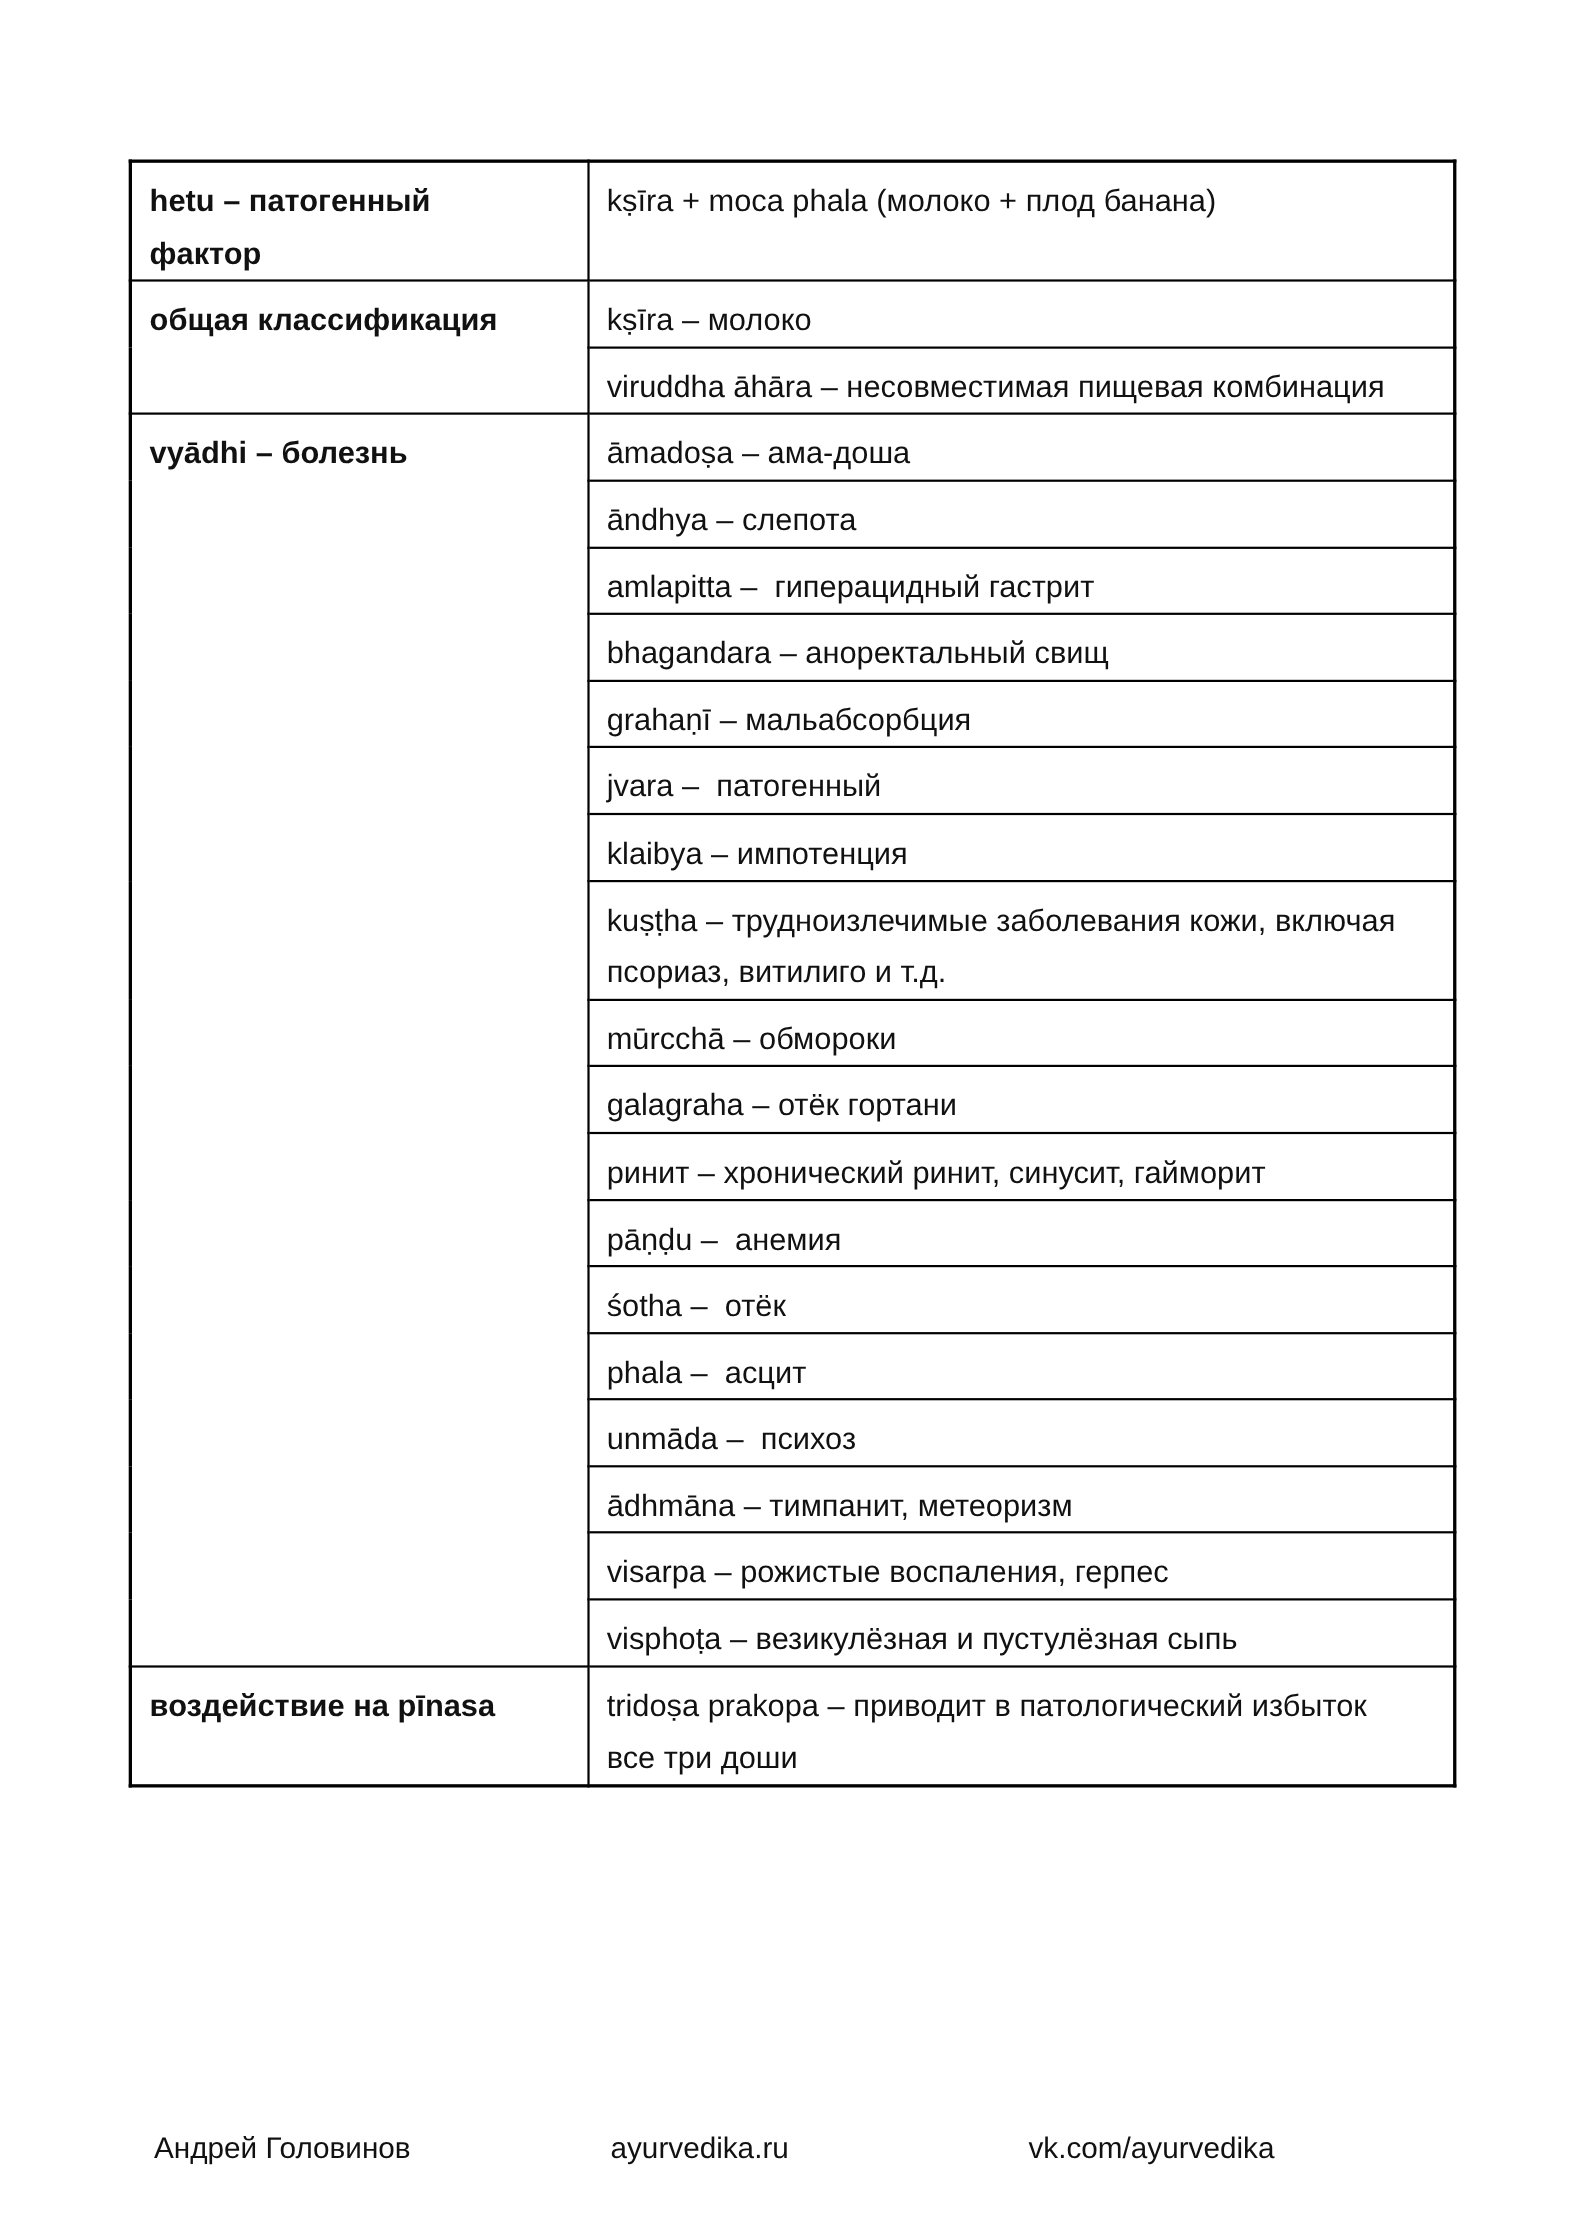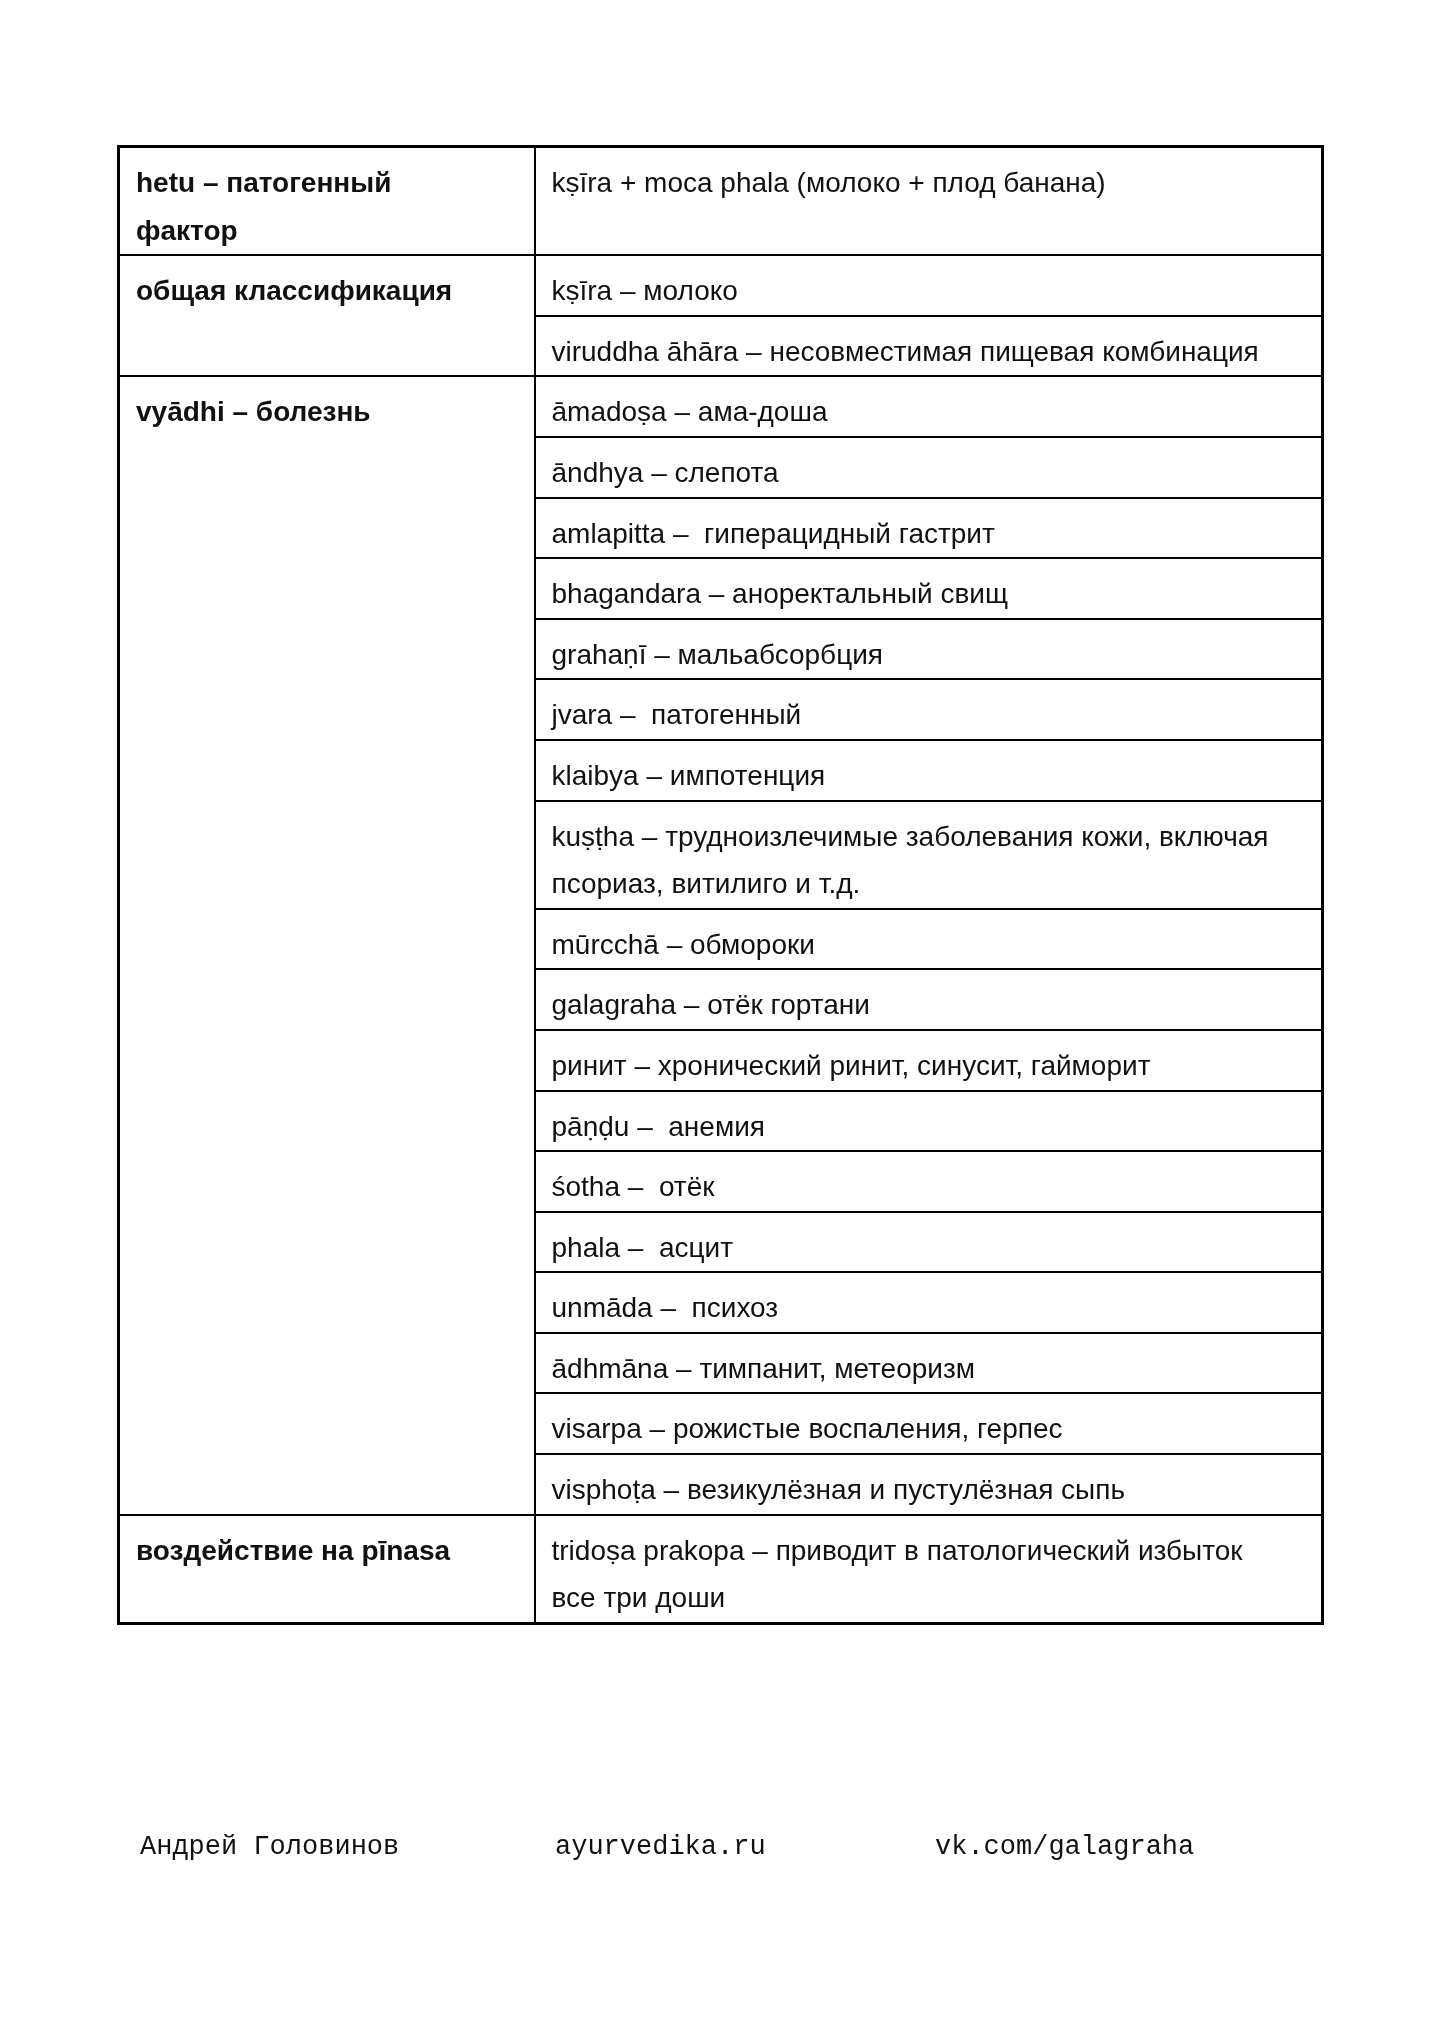--- a/index.html
+++ b/index.html
@@ -40,25 +40,24 @@
     max-width: 332px;
     white-space: pre-wrap;
   }
   .term-text {
     display: inline-block;
     max-width: 720px;
     white-space: pre-wrap;
   }
   .footer-item {
     position: absolute;
-    top: 1832px;
+    top: 1938px;
     font-size: 27px;
     color: #111111;
     white-space: nowrap;
-    font-family: Liberation Mono, monospace;
   }
   .footer-author { left: 140px; }
   .footer-site   { left: 555px; }
   .footer-vk     { left: 935px; }
 </style>
 </head>
 <body>
 
 <table class="doc-table">
   <colgroup>
@@ -134,13 +133,13 @@
       </tr>
       <tr>
         <td class="label-cell" rowspan="1"><span class="label-text">воздействие на pīnasa</span></td>
         <td class="term-cell"><span class="term-text">tridoṣa prakopa – приводит в патологический избыток все три доши</span></td>
       </tr>
     </tbody>
 </table>
 
 <div class="footer-item footer-author">Андрей Головинов</div>
 <div class="footer-item footer-site">ayurvedika.ru</div>
-<div class="footer-item footer-vk">vk.com/galagraha</div>
+<div class="footer-item footer-vk">vk.com/ayurvedika</div>
 
 </body></html>

